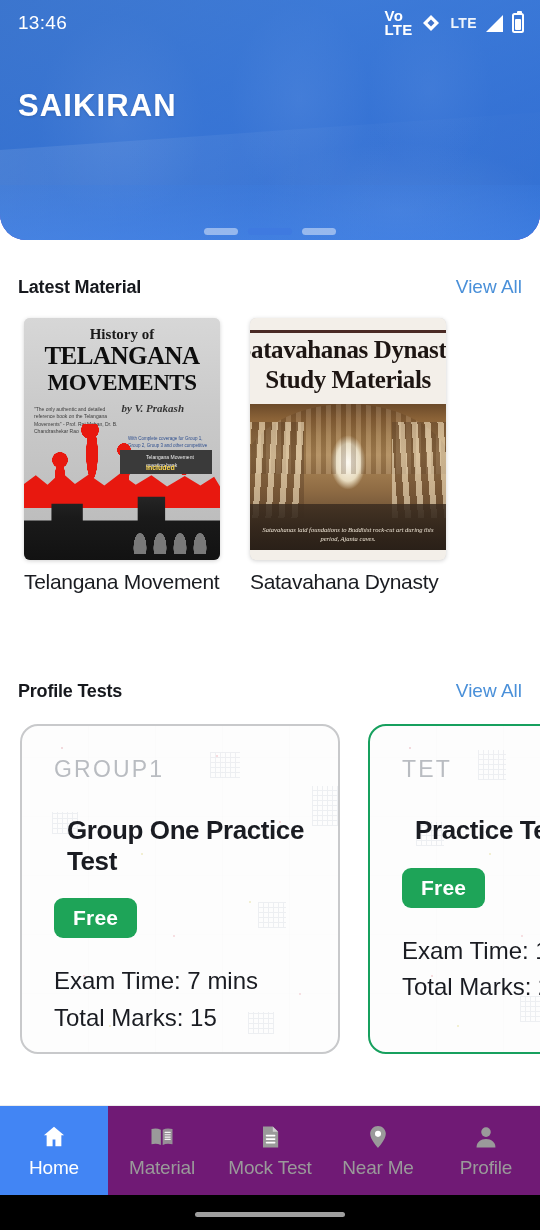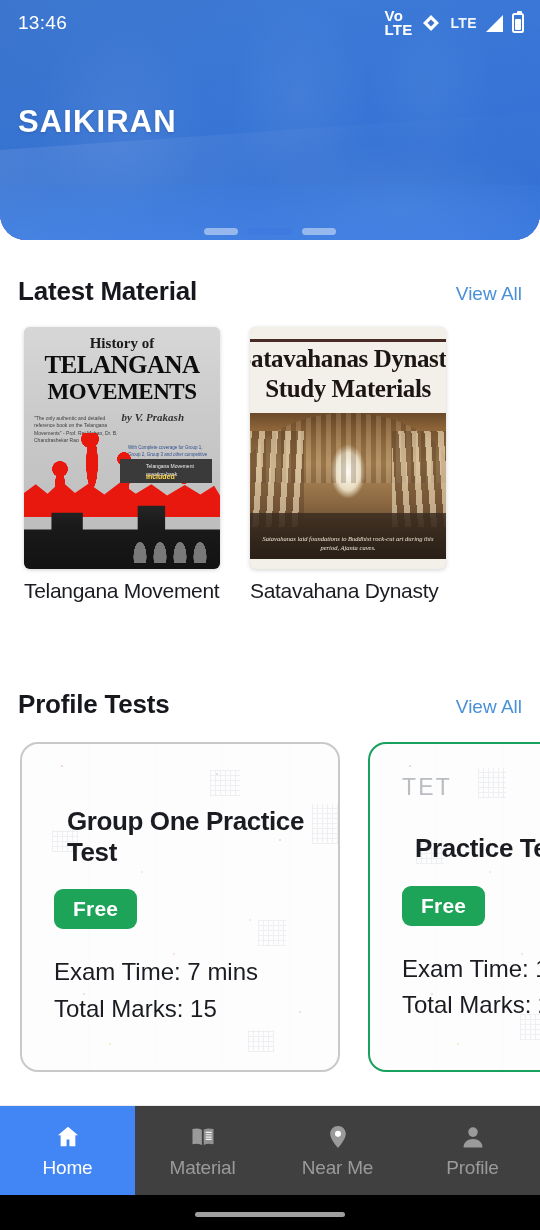--- a/index.html
+++ b/index.html
@@ -60,36 +60,36 @@
   .signal-tri {
     width:0; height:0;
     border-left: 17px solid transparent;
     border-bottom: 17px solid #ffffff;
   }
   .battery { width:12px; height:20px; border:2px solid #fff; border-radius:2.5px; position:relative; }
   .battery::before { content:''; position:absolute; top:-4px; left:2.5px; width:5px; height:2.5px; background:#fff; border-radius:1px; }
   .battery::after { content:''; position:absolute; left:1px; right:1px; bottom:1px; top:4px; background:#fff; border-radius:1px; }
 
   .username {
-    position:absolute; left:18px; top:104px;
+    position:absolute; left:18px; top:88px;
     color:#ffffff; font-size:31px; font-weight:700; letter-spacing:1.1px;
     z-index:4;
     text-shadow: 0 1px 3px rgba(0,0,0,.15);
   }
 
   .dots { position:absolute; left:0; bottom:6px; width:540px; display:flex; justify-content:center; gap:10px; z-index:5; }
   .dot { width:34px; height:7px; border-radius:4px; background: rgba(255,255,255,.45); }
   .dot.active { background:#3f7ae0; width:44px; }
 
   
   .section-head {
     display:flex; align-items:baseline; justify-content:space-between;
     padding: 0 18px;
   }
-  .section-title { font-size: 26px; font-weight: 700; color:#16181d; letter-spacing:-.2px; }
+  .section-title { font-size: 18px; font-weight: 700; color:#16181d; letter-spacing:-.2px; }
   .view-all { font-size: 19px; color:#4a90d9; font-weight:500; cursor:pointer; }
 
   
   .material-row { display:flex; gap:30px; padding: 20px 11px 0 24px; }
   .material-card { width: 196px; cursor:pointer; }
   .material-thumb {
     width: 196px; height: 242px;
     border-radius: 6px;
     overflow: hidden;
     position: relative;
@@ -263,21 +263,21 @@
     letter-spacing:.2px;
   }
   .test-meta {
     margin-top: 26px;
     font-size: 24px; color:#1a1c22; font-weight:500; line-height:1.45; white-space:nowrap;
   }
 
   
   .bottom-nav {
     position:absolute; left:0; bottom:35px; width:540px; height:90px;
-    display:flex; background:#404040;
+    display:flex; background:#701a75;
     border-top: 1px solid #ececec;
     margin-top: 44px;
   }
   .nav-item {
     flex:1; display:flex; flex-direction:column; align-items:center; justify-content:center;
     gap:6px; cursor:pointer; color:#9a9a9a; height:90px;
   }
   .nav-item.active { background:#4285f4; color:#ffffff; }
   .nav-label { font-size:19px; font-weight:500; letter-spacing:-.2px; }
   .nav-ico { width:28px; height:28px; display:block; }
@@ -391,20 +391,21 @@
   <div class="tests-row">
 
     <div class="test-card">
       <div class="test-pattern"></div>
       <div class="test-grid-ico" style="left:188px; top:26px; width:30px; height:26px;"></div>
       <div class="test-grid-ico" style="left:290px; top:60px; width:26px; height:40px;"></div>
       <div class="test-grid-ico" style="left:30px; top:86px; width:26px; height:22px;"></div>
       <div class="test-grid-ico" style="left:236px; top:176px; width:28px; height:26px;"></div>
       <div class="test-grid-ico" style="left:226px; top:286px; width:26px; height:22px;"></div>
       <div class="test-inner">
+        <div class="test-cat">GROUP1</div>
         <div class="test-title">Group One Practice Test</div>
         <div class="free-badge">Free</div>
         <div class="test-meta">Exam Time: 7 mins</div>
         <div class="test-meta" style="margin-top:2px;">Total Marks: 15</div>
       </div>
     </div>
 
     <div class="test-card highlight">
       <div class="test-pattern"></div>
       <div class="test-grid-ico" style="left:108px; top:24px; width:28px; height:30px;"></div>
@@ -441,20 +442,34 @@
               <rect x="14.2" y="7.6" width="5.3" height="1" rx=".5"></rect>
               <rect x="14.2" y="9.6" width="5.3" height="1" rx=".5"></rect>
               <rect x="14.2" y="11.6" width="5.3" height="1" rx=".5"></rect>
               <rect x="14.2" y="13.6" width="5.3" height="1" rx=".5"></rect>
             </g>
           </svg>
       </span>
       <span class="nav-label">Material</span>
     </div>
 
+    <div class="nav-item">
+      <span class="nav-ico">
+        <svg viewBox="0 0 24 24" width="28" height="28">
+            <path d="M6 3h8.4L19 7.6V21H6z" fill="currentColor"></path>
+            <path d="M14.4 3 19 7.6h-4.6z" fill="#ffffff" opacity=".55"></path>
+            <g fill="#ffffff">
+              <rect x="8.4" y="10" width="8.2" height="1.5" rx=".6"></rect>
+              <rect x="8.4" y="13" width="8.2" height="1.5" rx=".6"></rect>
+              <rect x="8.4" y="16" width="8.2" height="1.5" rx=".6"></rect>
+            </g>
+          </svg>
+      </span>
+      <span class="nav-label">Mock Test</span>
+    </div>
 
     <div class="nav-item">
       <span class="nav-ico">
         <svg viewBox="0 0 24 24" width="28" height="28">
             <path d="M12 2.6c-3.7 0-6.7 3-6.7 6.7 0 5 6.7 12.1 6.7 12.1s6.7-7.1 6.7-12.1c0-3.7-3-6.7-6.7-6.7z" fill="currentColor"></path>
             <circle cx="12" cy="9.3" r="2.6" fill="#ffffff"></circle>
           </svg>
       </span>
       <span class="nav-label">Near Me</span>
     </div>

